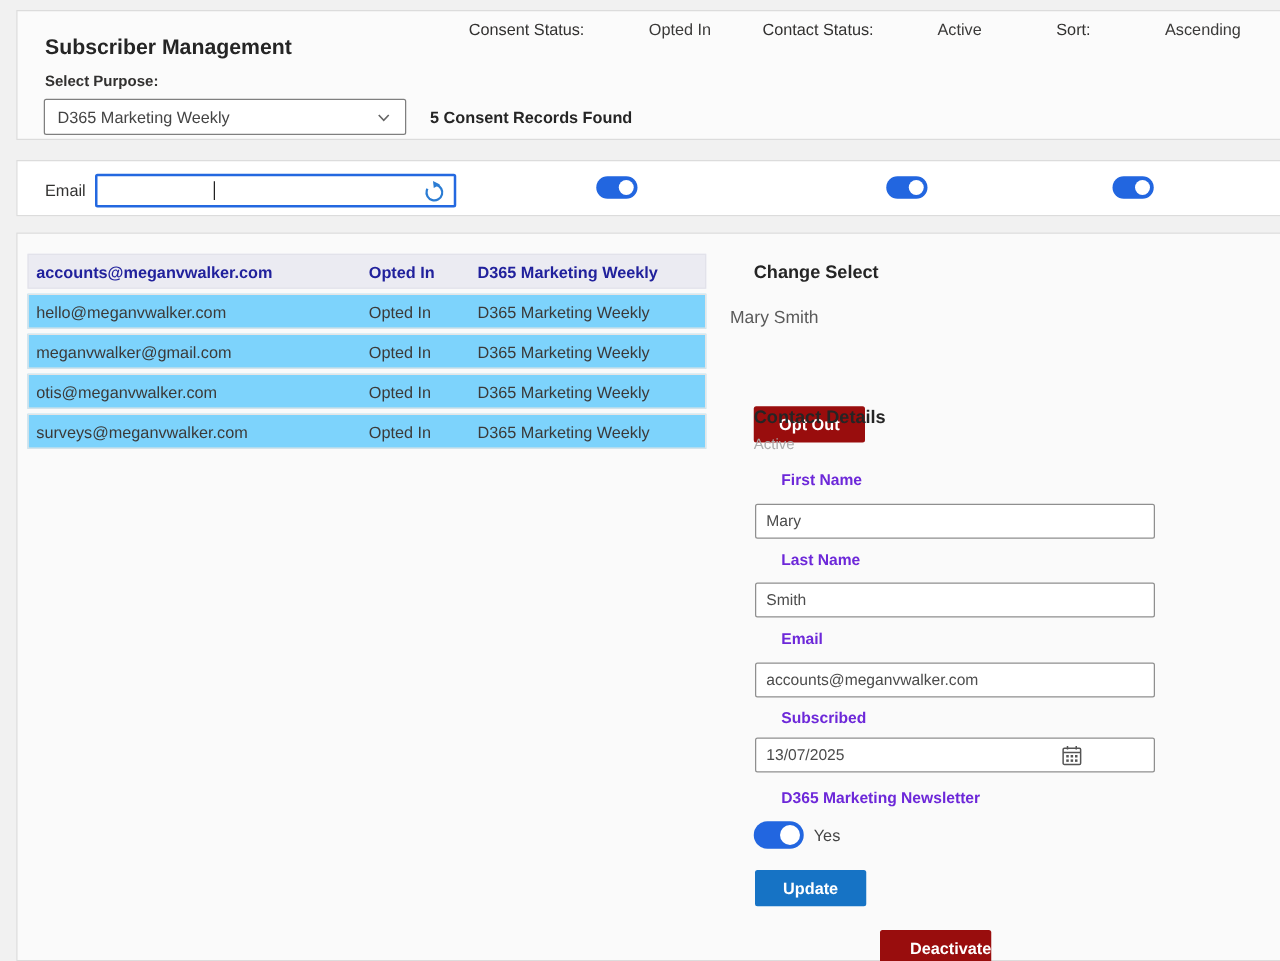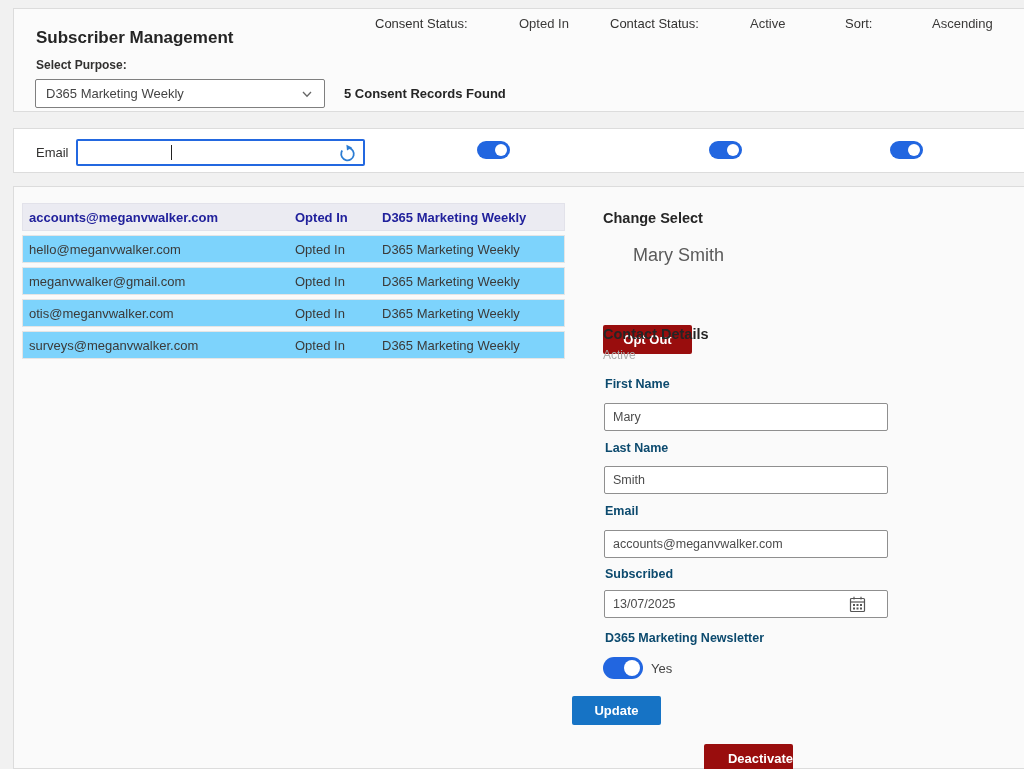--- a/index.html
+++ b/index.html
@@ -52,43 +52,43 @@
     display:flex; flex-direction:column; gap:4px; }
   .trow { height:28px; background:#7dd3fc; border:1px solid #e5e5e5;
     display:grid; grid-template-columns:266px 87px auto; align-items:center;
     padding-left:6px; font-size:13px; color:#3b3a39; cursor:pointer; }
   .trow.selected { background:#ebebf2; border-color:#e2e2ea; font-weight:bold;
     color:var(--selected-navy,#21219c); }
 
   
   .h2 { font-size:14.5px; font-weight:bold; color:#252525; }
   #change-consent-title { left:603px; top:210px; }
-  #contact-name { left:633px; top:245px; font-size:18px; color:#5a5a5a; }
+  #contact-name { left:584px; top:245px; font-size:14px; color:#5a5a5a; }
   .btn { position:absolute; width:89px; height:29px; border:none; border-radius:2px;
     color:#fff; font-family:"Liberation Sans",sans-serif; font-size:13px; font-weight:bold;
     cursor:pointer; }
   .btn.red { background:var(--button-red,#990d0d);margin-top:48px; }
   .btn.blue { background:var(--button-blue,#1673c5); }
   #opt-out-btn { left:603px; top:277px; }
   #contact-details-title { left:603px; top:326px; }
   #contact-details-status { left:603px; top:348px; font-size:12px; color:#ababab; }
 
-  .fld-label { position:absolute; font-size:12.5px; font-weight:bold; color:#0c4a6e; }
-  .fld-input { position:absolute; width:284px; height:28px; background:#fff;
+  .fld-label { position:absolute; font-size:12.5px; font-weight:bold; color:#6d28d9;margin-left:20px; }
+  .fld-input { position:absolute; width:320px; height:28px; background:#fff;
     border:1px solid #8f8f8f; border-radius:2px; padding:0 8px;
     font-family:"Liberation Sans",sans-serif; font-size:12.5px; color:#4c4c4c; outline:none; }
   #first-name-label { left:605px; top:377px; } #first-name-input { left:604px; top:403px; }
   #last-name-label  { left:605px; top:441px; } #last-name-input  { left:604px; top:466px; }
   #email-fld-label  { left:605px; top:504px; } #email-fld-input  { left:604px; top:530px; }
   #subscribed-label { left:605px; top:567px; } #subscribed-input { left:604px; top:590px; padding-right:30px; }
   #calendar-icon { position:absolute; left:849px; top:596px; width:17px; height:17px; }
   #newsletter-label { left:605px; top:631px; }
   #newsletter-toggle { left:603px; top:657px; }
   #newsletter-value { left:651px; top:661px; font-size:13px; color:#444; }
-  #update-btn { left:572px; top:696px; }
+  #update-btn { left:604px; top:696px; }
   #deactivate-btn { left:704px; top:696px;text-align:right; }
 </style>
 </head>
 <body>
 
 <div id="app">
 
   <div class="card" id="top-card">
     <div class="abs" id="page-title">Subscriber Management</div>
     <div class="abs" id="purpose-label">Select Purpose:</div>

